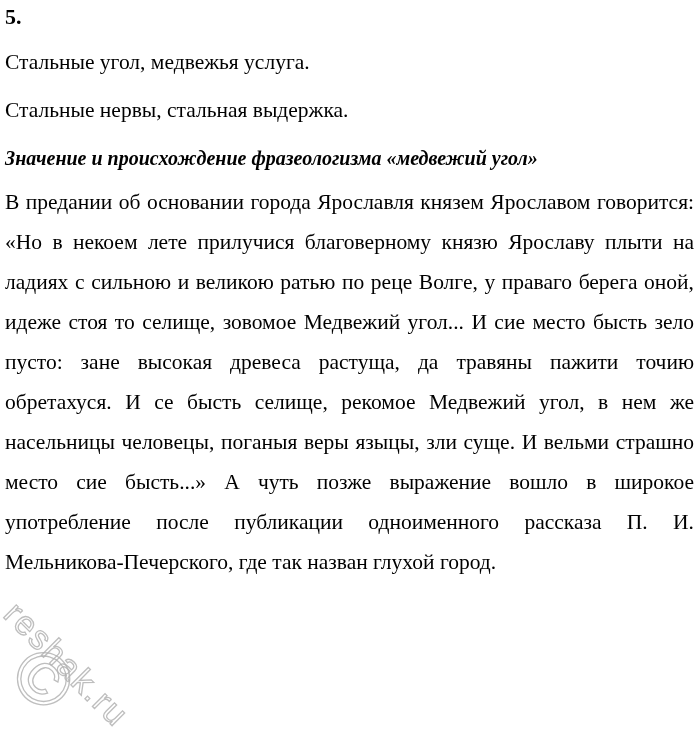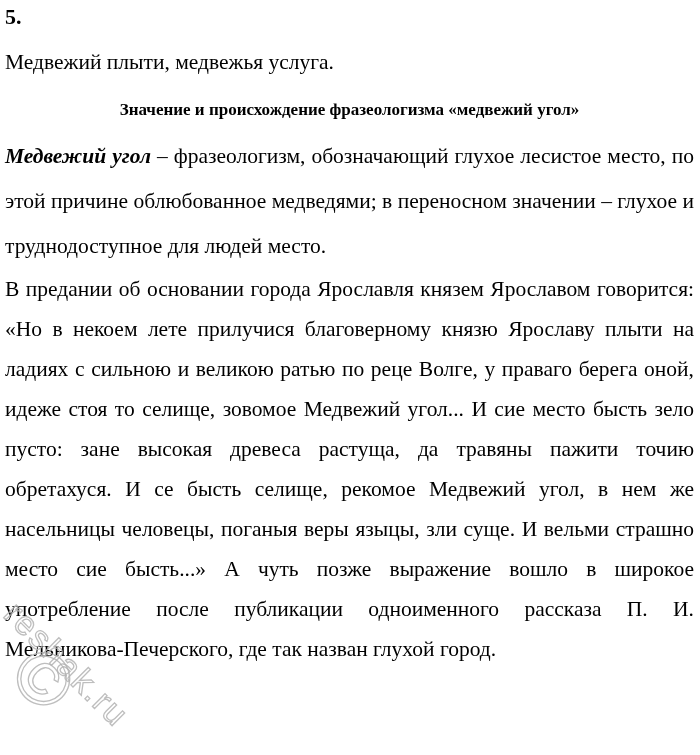--- a/index.html
+++ b/index.html
@@ -39,23 +39,23 @@
   .answers {
     margin-top: 8px;
     font-size: 21.5px;
     line-height: 48px;
   }
   .answers p {
     margin: 0;
   }
   .heading {
     margin: 0;
-    font-size: 17px;
+    font-size: 20px;
     font-weight: bold;
-    text-align: center;
+    font-style: italic;
     line-height: 48px;
   }
   .def {
     margin: 0;
     font-size: 21.5px;
     line-height: 45px;
     text-align: justify;
   }
   .def .lead {
     font-weight: bold;
@@ -98,26 +98,26 @@
 
 <div class="page">
 
   <div class="content">
 
     <div class="hdr">
       <span class="num">5.</span>
     </div>
 
     <div class="answers">
-      <p>Медвежий плыти, медвежья услуга.</p>
+      <p>Стальные угол, медвежья услуга.</p>
+      <p>Стальные нервы, стальная выдержка.</p>
     </div>
 
     <p class="heading">Значение и происхождение фразеологизма «медвежий угол»</p>
 
-    <p class="def"><span class="lead">Медвежий угол</span><span> – фразеологизм, обозначающий глухое лесистое место, по этой причине облюбованное медведями; в переносном значении – глухое и труднодоступное для людей место.</span></p>
 
     <p class="legend">В предании об основании города Ярославля князем Ярославом говорится: «Но в некоем лете прилучися благоверному князю Ярославу плыти на ладиях с сильною и великою ратью по реце Волге, у праваго берега оной, идеже стоя то селище, зовомое Медвежий угол... И сие место бысть зело пусто: зане высокая древеса растуща, да травяны пажити точию обретахуся. И се бысть селище, рекомое Медвежий угол, в нем же насельницы человецы, поганыя веры языцы, зли суще. И вельми страшно место сие бысть...» А чуть позже выражение вошло в широкое употребление после публикации одноименного рассказа П. И. Мельникова-Печерского, где так назван глухой город.</p>
 
   </div>
 
   <div class="watermark wm-text">reshak.ru</div>
   <div class="watermark wm-c">©</div>
 
 </div>
 

